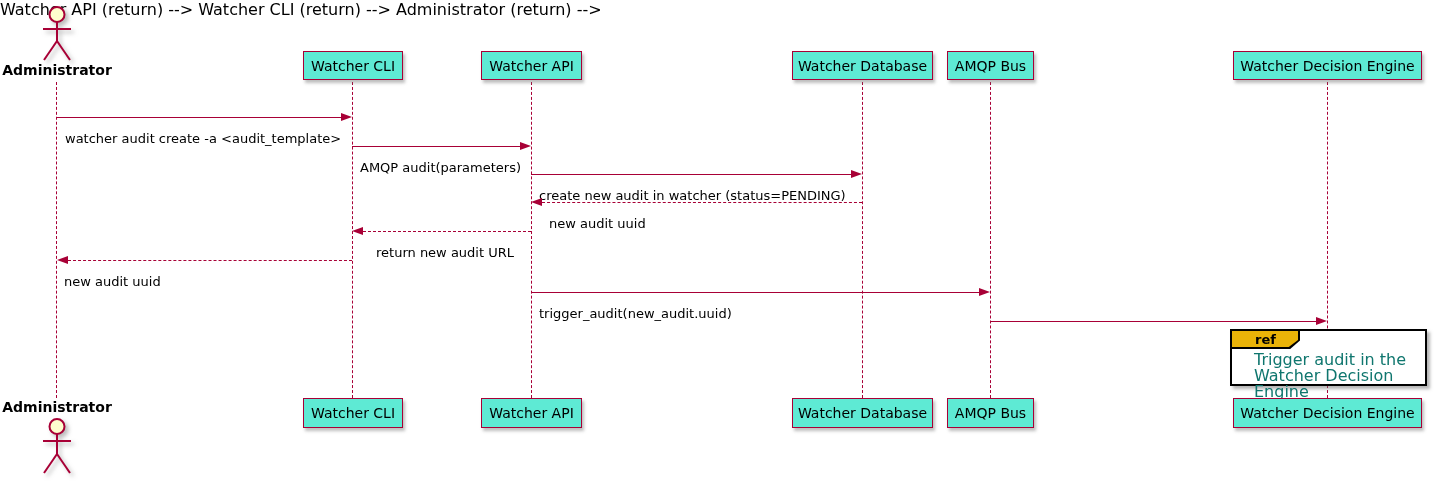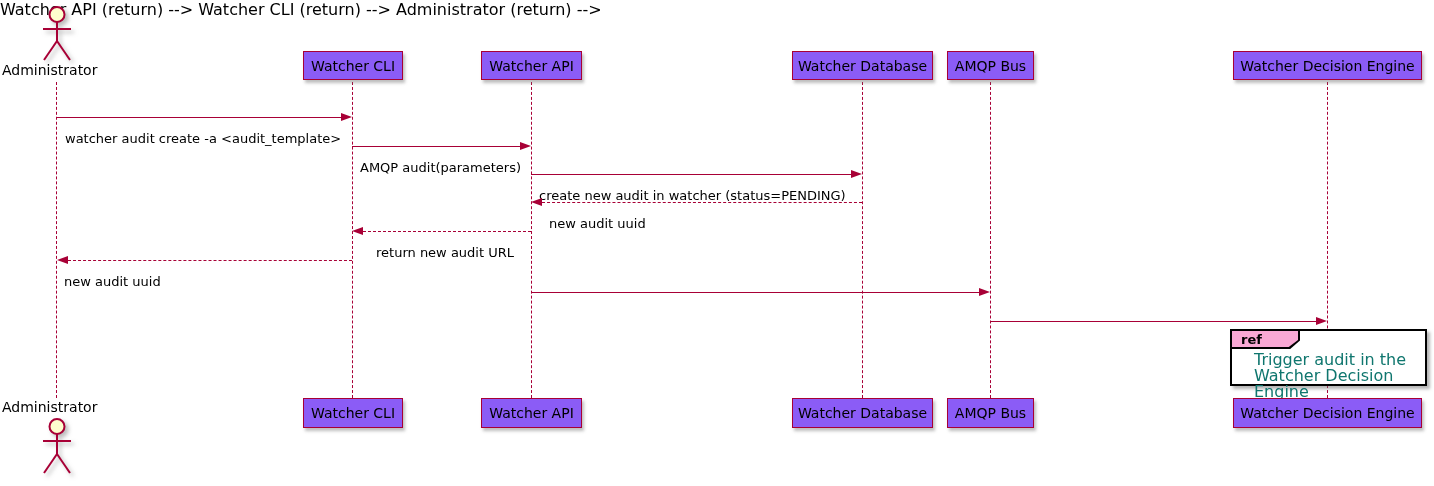--- a/index.html
+++ b/index.html
@@ -6,28 +6,28 @@
   .canvas {
     position:relative; width:1434px; height:486px; background:#ffffff;
     font-family:"DejaVu Sans", "Liberation Sans", sans-serif; overflow:hidden;
   }
   .lifeline {
     position:absolute; top:82px; height:316px; width:0;
     border-left:1px dashed #A80036;
   }
   .pbox {
     position:absolute; height:29px; box-sizing:border-box;
-    background:#8b5cf6; border:1.5px solid #A80036;
+    background:#5eead4; border:1.5px solid #A80036;
     box-shadow:2px 3px 3px rgba(110,110,110,0.45);
     display:flex; align-items:center; justify-content:center;
     font-size:14px; color:#000000; white-space:nowrap;text-align:center;
   }
   .actor-label {
-    position:absolute; width:110px; 
-    font-size:14px; color:#000000;
+    position:absolute; width:110px; text-align:center;
+    font-size:14px; color:#000000;font-weight:bold;
   }
   .actor-svg { position:absolute; filter:drop-shadow(3px 3px 2px rgba(120,120,120,0.5)); }
   .msg-label {
     position:absolute; font-size:13px; color:#000000; white-space:nowrap;margin-top:32px;
   }
   .msg-line { position:absolute; height:0; border-top:1.2px solid #A80036; }
   .msg-line.dashed { border-top-style:dashed; border-top-width:1px; }
   .arr-r {
     position:absolute; width:0; height:0; border-style:solid;
     border-width:4.5px 0 4.5px 11px;
@@ -43,23 +43,23 @@
     box-sizing:border-box; background:#ffffff; border:2px solid #000000;
     box-shadow:3px 3px 3px rgba(110,110,110,0.5);
   }
   .ref-head-outer {
     position:absolute; left:-2px; top:-2px; width:70px; height:20px;
     background:#000000;
     clip-path:polygon(0 0, 100% 0, 100% 58%, 86% 100%, 0 100%);
   }
   .ref-head-inner {
     position:absolute; left:0; top:0; width:66px; height:16px;
-    box-sizing:border-box; background:#f9a8d4;
+    box-sizing:border-box; background:#eab308;
     clip-path:polygon(0 0, 100% 0, 100% 56%, 86% 100%, 0 100%);
-    display:flex; align-items:center; padding-left:9px;
+    display:flex; align-items:center; padding-left:23px;
     font-weight:bold; font-size:13px; color:#000000;
   }
   .ref-text { position:absolute; left:22px; top:21px; font-size:16px; line-height:16px; color:#0f766e; }
 </style>
 </head>
 <body>
 
 <div class="canvas">
 
   
@@ -111,20 +111,21 @@
   <div class="msg-label" style="left:376px;top:213px">return new audit URL</div>
   <div class="msg-line dashed" style="left:363px;top:231px;width:168px"></div>
   <div class="arr-l" style="left:352px;top:226.5px"></div>
 
    Administrator (return) --&gt;
   <div class="msg-label" style="left:64px;top:242px">new audit uuid</div>
   <div class="msg-line dashed" style="left:68px;top:260px;width:284px"></div>
   <div class="arr-l" style="left:57px;top:255.5px"></div>
 
   
+  <div class="msg-label" style="left:539px;top:274px">trigger_audit(new_audit.uuid)</div>
   <div class="msg-line" style="left:531px;top:292px;width:448px"></div>
   <div class="arr-r" style="left:979px;top:287.5px"></div>
 
   
   <div class="msg-line" style="left:990px;top:321px;width:327px"></div>
   <div class="arr-r" style="left:1316px;top:316.5px"></div>
 
   
   <div class="ref-box">
     <div class="ref-head-outer"></div>

